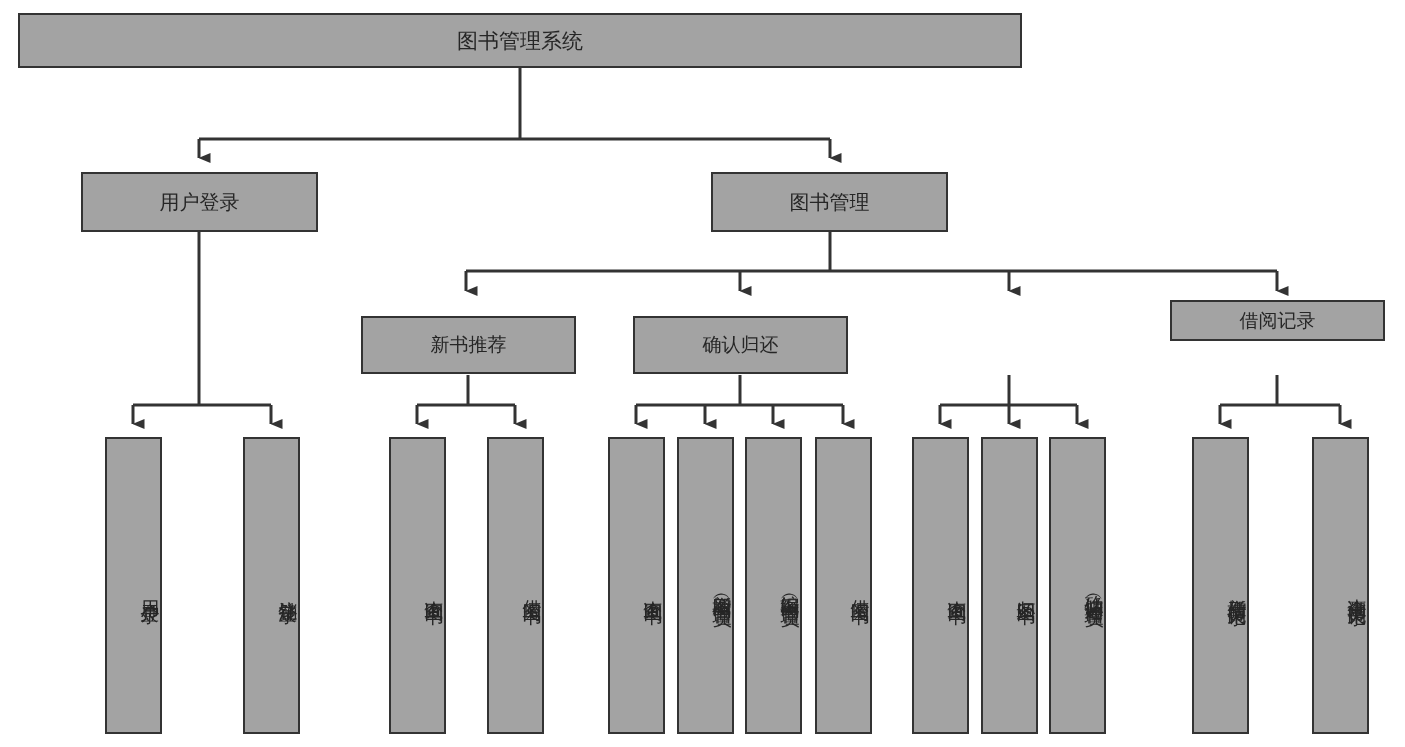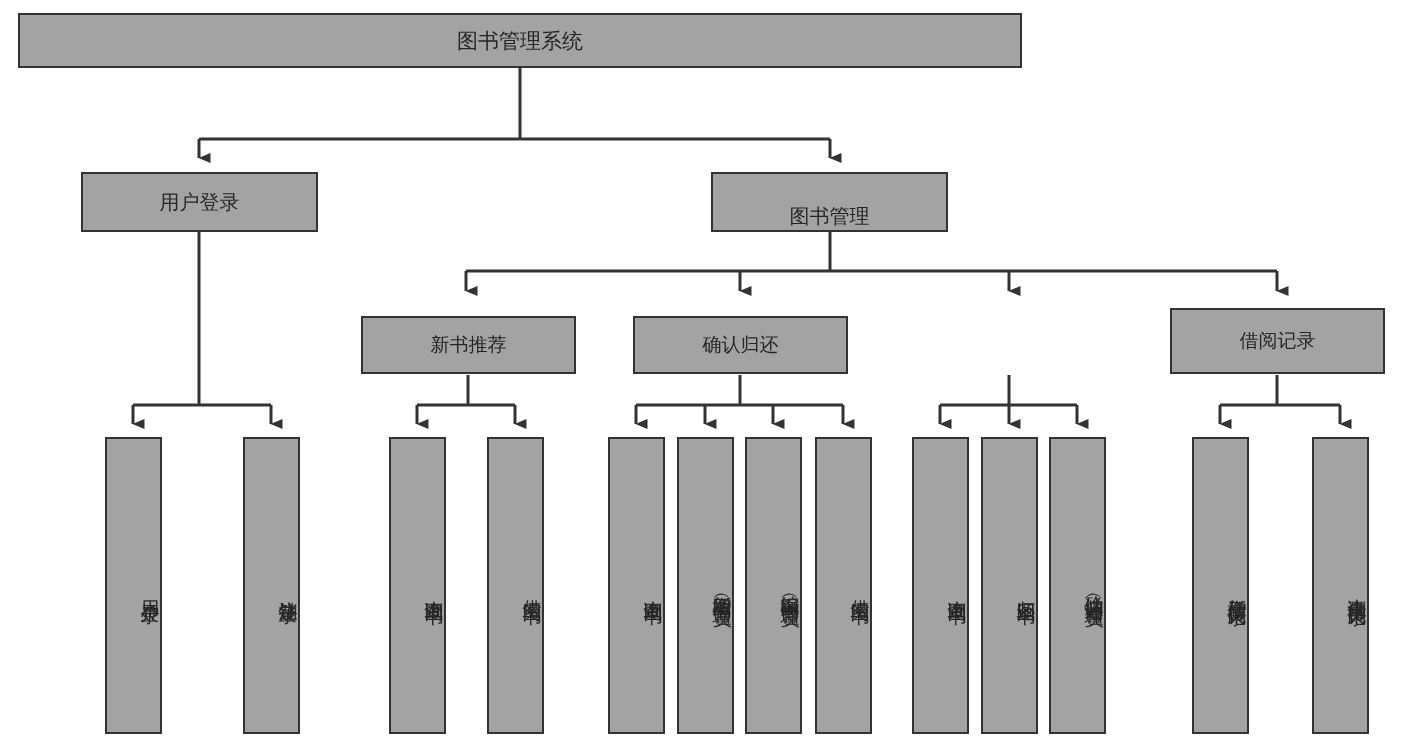--- a/index.html
+++ b/index.html
@@ -124,31 +124,31 @@
     </g>
   </svg>
 
   <div class="node root" style="left:18px; top:13px; width:1004px; height:55px;">
     <span class="txt">图书管理系统</span>
   </div>
 
   <div class="node lvl1" style="left:81px; top:172px; width:237px; height:60px;">
     <span class="txt">用户登录</span>
   </div>
-  <div class="node lvl1" style="left:711px; top:172px; width:237px; height:60px;align-items:flex-end;">
+  <div class="node lvl1" style="left:711px; top:172px; width:237px; height:60px;">
     <span class="txt">图书管理</span>
   </div>
 
   <div class="node lvl2" style="left:361px; top:316px; width:215px; height:58px;">
     <span class="txt">新书推荐</span>
   </div>
   <div class="node lvl2" style="left:633px; top:316px; width:215px; height:58px;">
     <span class="txt">确认归还</span>
   </div>
-  <div class="node lvl2" style="left:1170px; top:308px; width:215px; height:66px;">
+  <div class="node lvl2" style="left:1170px; top:300px; width:215px; height:41px;">
     <span class="txt">借阅记录</span>
   </div>
 
   <div class="node leaf" style="left:105px; top:437px; width:57px; height:297px;">
     <span class="txt">用户登录</span>
   </div>
   <div class="node leaf" style="left:243px; top:437px; width:57px; height:297px;">
     <span class="txt">注销登录</span>
   </div>
 

